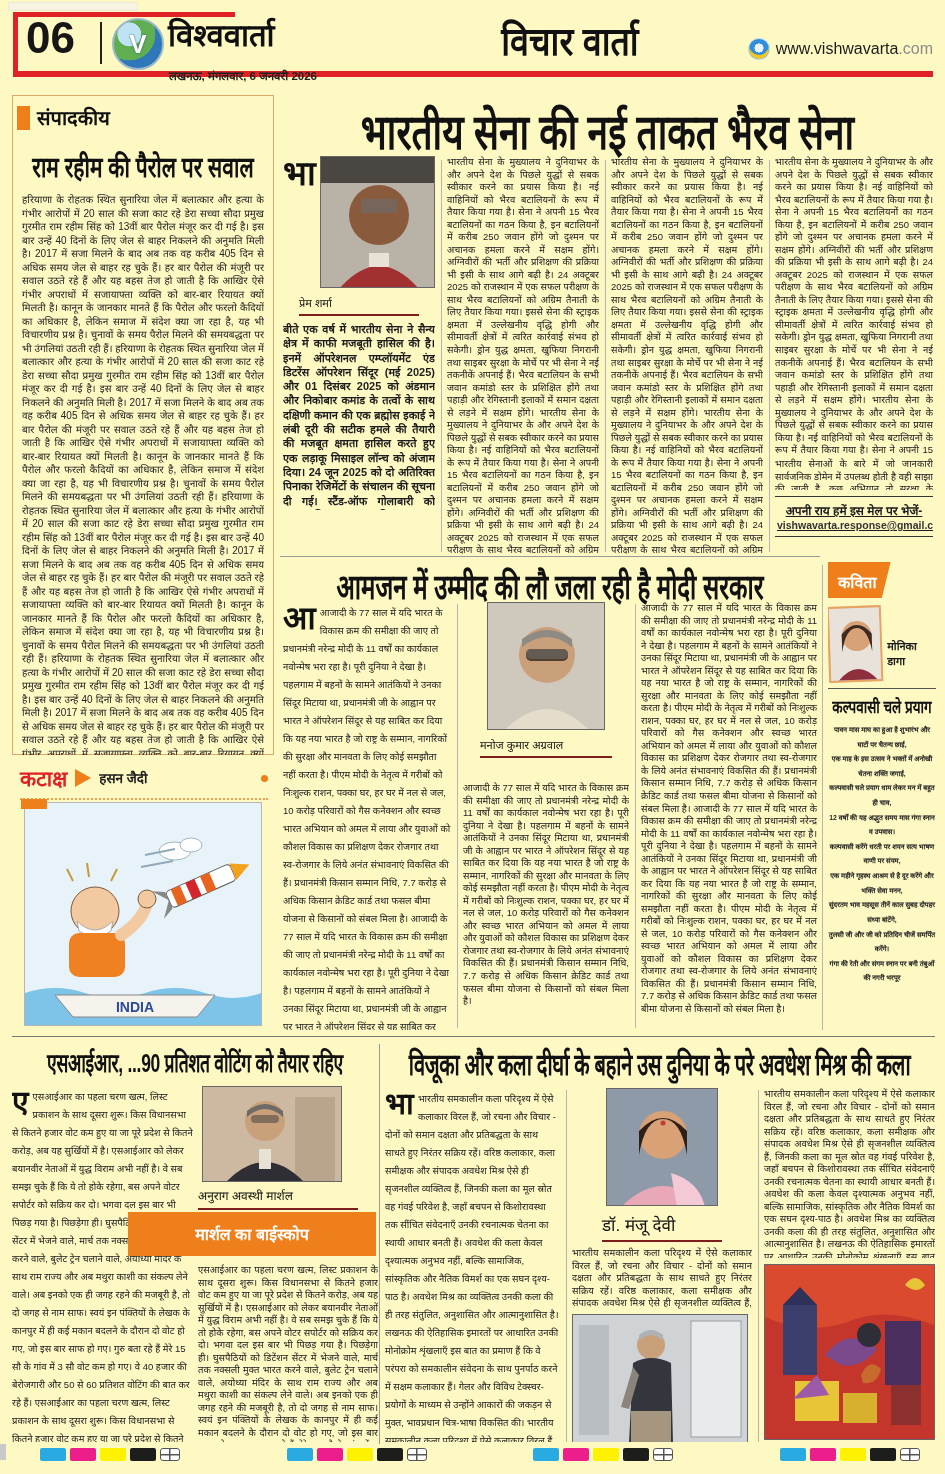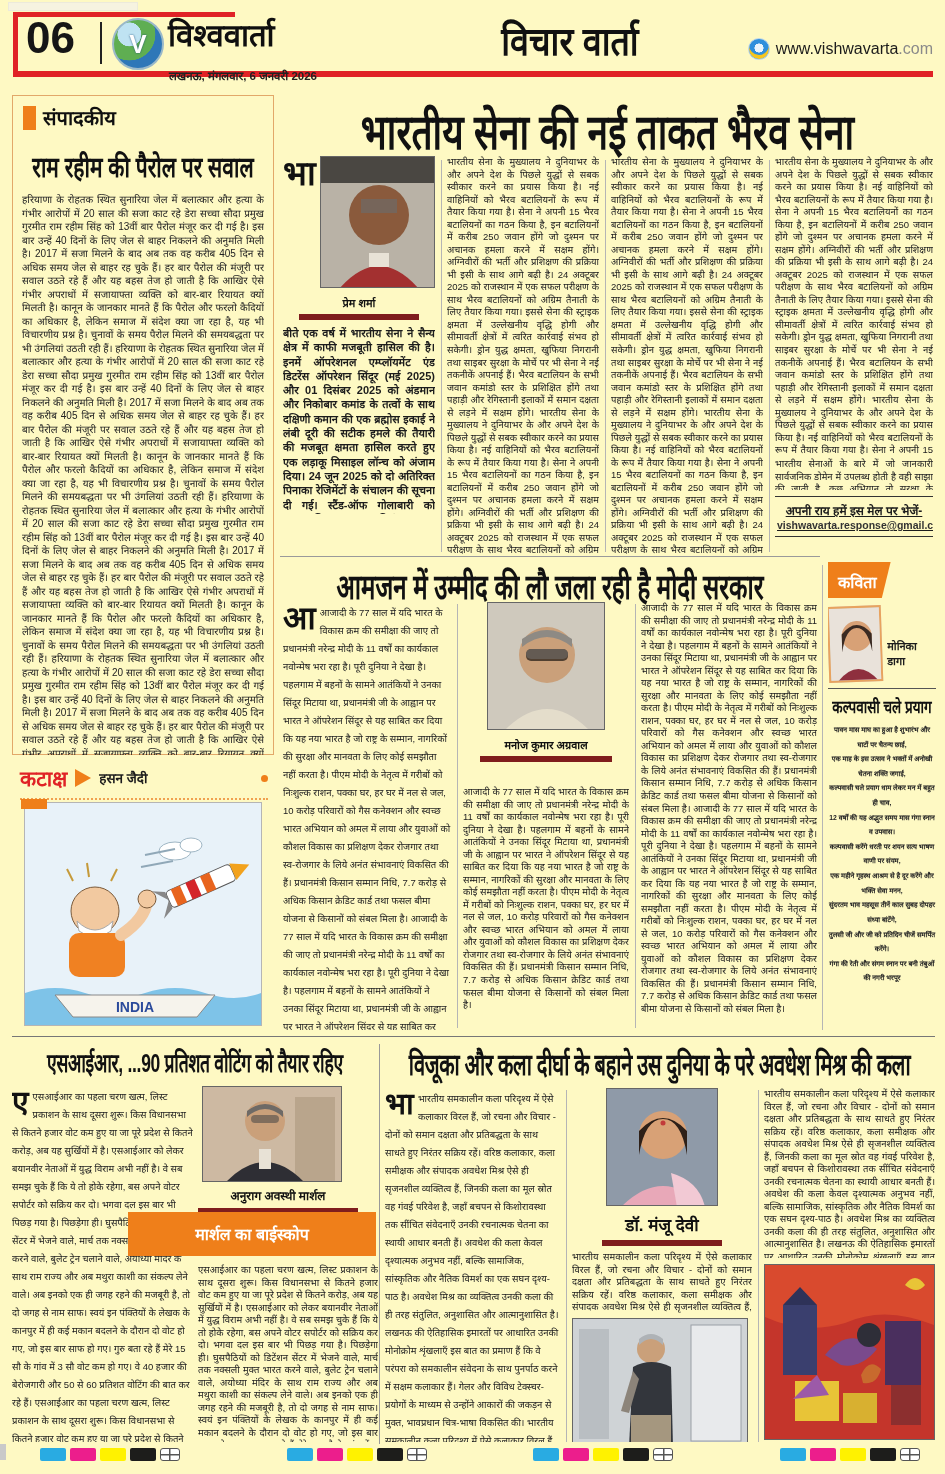--- a/index.html
+++ b/index.html
@@ -9,22 +9,22 @@
   .red{background:#e02226;}
   .hl{font-weight:700;color:#111;white-space:nowrap;overflow:hidden;text-align:center;
       transform-origin:top center;}
   .body-txt{font-size:9.5px;line-height:1.32;text-align:justify;color:#222;overflow:hidden;}
   .body-sm{font-size:10px;line-height:1.35;text-align:justify;color:#222;overflow:hidden;}
   .bold-lead{font-weight:700;font-size:11px;line-height:1.3;text-align:justify;overflow:hidden;}
   .drop{float:left;font-weight:700;font-size:30px;line-height:.9;padding:2px 4px 0 0;color:#111;}
   .colrule{width:1px;background:#b5b5b5;}
   .hrule{height:1px;background:#9a9a9a;}
   .photo{border:1px solid #666;box-sizing:border-box;overflow:hidden;background:#d8d3c8;}
-  .caption{font-weight:700;font-size:11px;text-align:center;color:#111;
-           border-bottom:6px solid #7f1d1d;padding:3px 0 4px;}
+  .caption{font-weight:400;font-size:11px;text-align:left;color:#111;
+           border-bottom:2px solid #7f1d1d;padding:3px 0 4px;}
   .sec-tag{display:flex;align-items:center;gap:7px;}
   .sec-square{width:13px;height:24px;background:#ef7f1a;}
   .sec-label{font-weight:700;font-size:20px;color:#101010;}
   .poem-line{font-size:6.8px;font-weight:700;text-align:center;line-height:2.15;color:#222;}
   .orange-box{background:#ef7f1a;color:#fff;font-weight:700;display:flex;
               align-items:center;justify-content:center;}
   .swatch{width:26px;height:13px;border-radius:2px;}
   .reg{width:20px;height:13px;border:1.5px solid #555;border-radius:3px;box-sizing:border-box;
        background:linear-gradient(#555,#555) 50% 0/1.5px 100% no-repeat,
                   linear-gradient(#555,#555) 0 50%/100% 1.5px no-repeat,#fff;}
@@ -60,21 +60,21 @@
   <div class="abs hl" style="left:420px;top:14px;width:300px;font-size:34px;transform:scaleY(1.15);">विचार वार्ता</div>
 
   <div class="abs" style="right:12px;top:38px;display:flex;align-items:center;gap:6px;">
     <span style="width:20px;height:20px;border-radius:50%;display:inline-block;
           background:radial-gradient(circle at 50% 45%, #eaf4fb 0 30%, #2f8fdc 31% 100%);
           box-shadow:inset 0 -4px 0 #f6c61d;border:1px solid #bcd6ea;"></span>
     <span style="font-size:16px;font-weight:400;color:#1b1b1b;"><span>www.vishwavarta</span><span style="color:#8a8a8a;">.com</span></span>
   </div>
 
   <div class="abs" style="left:12px;top:95px;width:262px;height:660px;border:1px solid #e2a869;box-sizing:border-box;">
-    <div class="sec-tag" style="margin:8px 0 0 10px;">
+    <div class="sec-tag" style="margin:8px 0 0 4px;">
       <span class="sec-square"></span>
       <span class="sec-label">संपादकीय</span>
     </div>
     <div class="hl" style="margin:16px 4px 2px;font-size:21px;transform:scaleY(1.35);">राम रहीम की पैरोल पर सवाल</div>
     <div class="body-sm" style="margin:18px 9px 0;height:562px;">हरियाणा के रोहतक स्थित सुनारिया जेल में बलात्कार और हत्या के गंभीर आरोपों में 20 साल की सजा काट रहे डेरा सच्चा सौदा प्रमुख गुरमीत राम रहीम सिंह को 13वीं बार पैरोल मंजूर कर दी गई है। इस बार उन्हें 40 दिनों के लिए जेल से बाहर निकलने की अनुमति मिली है। 2017 में सजा मिलने के बाद अब तक वह करीब 405 दिन से अधिक समय जेल से बाहर रह चुके हैं। हर बार पैरोल की मंजूरी पर सवाल उठते रहे हैं और यह बहस तेज हो जाती है कि आखिर ऐसे गंभीर अपराधों में सजायाफ्ता व्यक्ति को बार-बार रियायत क्यों मिलती है। कानून के जानकार मानते हैं कि पैरोल और फरलो कैदियों का अधिकार है, लेकिन समाज में संदेश क्या जा रहा है, यह भी विचारणीय प्रश्न है। चुनावों के समय पैरोल मिलने की समयबद्धता पर भी उंगलियां उठती रही हैं। हरियाणा के रोहतक स्थित सुनारिया जेल में बलात्कार और हत्या के गंभीर आरोपों में 20 साल की सजा काट रहे डेरा सच्चा सौदा प्रमुख गुरमीत राम रहीम सिंह को 13वीं बार पैरोल मंजूर कर दी गई है। इस बार उन्हें 40 दिनों के लिए जेल से बाहर निकलने की अनुमति मिली है। 2017 में सजा मिलने के बाद अब तक वह करीब 405 दिन से अधिक समय जेल से बाहर रह चुके हैं। हर बार पैरोल की मंजूरी पर सवाल उठते रहे हैं और यह बहस तेज हो जाती है कि आखिर ऐसे गंभीर अपराधों में सजायाफ्ता व्यक्ति को बार-बार रियायत क्यों मिलती है। कानून के जानकार मानते हैं कि पैरोल और फरलो कैदियों का अधिकार है, लेकिन समाज में संदेश क्या जा रहा है, यह भी विचारणीय प्रश्न है। चुनावों के समय पैरोल मिलने की समयबद्धता पर भी उंगलियां उठती रही हैं। हरियाणा के रोहतक स्थित सुनारिया जेल में बलात्कार और हत्या के गंभीर आरोपों में 20 साल की सजा काट रहे डेरा सच्चा सौदा प्रमुख गुरमीत राम रहीम सिंह को 13वीं बार पैरोल मंजूर कर दी गई है। इस बार उन्हें 40 दिनों के लिए जेल से बाहर निकलने की अनुमति मिली है। 2017 में सजा मिलने के बाद अब तक वह करीब 405 दिन से अधिक समय जेल से बाहर रह चुके हैं। हर बार पैरोल की मंजूरी पर सवाल उठते रहे हैं और यह बहस तेज हो जाती है कि आखिर ऐसे गंभीर अपराधों में सजायाफ्ता व्यक्ति को बार-बार रियायत क्यों मिलती है। कानून के जानकार मानते हैं कि पैरोल और फरलो कैदियों का अधिकार है, लेकिन समाज में संदेश क्या जा रहा है, यह भी विचारणीय प्रश्न है। चुनावों के समय पैरोल मिलने की समयबद्धता पर भी उंगलियां उठती रही हैं। हरियाणा के रोहतक स्थित सुनारिया जेल में बलात्कार और हत्या के गंभीर आरोपों में 20 साल की सजा काट रहे डेरा सच्चा सौदा प्रमुख गुरमीत राम रहीम सिंह को 13वीं बार पैरोल मंजूर कर दी गई है। इस बार उन्हें 40 दिनों के लिए जेल से बाहर निकलने की अनुमति मिली है। 2017 में सजा मिलने के बाद अब तक वह करीब 405 दिन से अधिक समय जेल से बाहर रह चुके हैं। हर बार पैरोल की मंजूरी पर सवाल उठते रहे हैं और यह बहस तेज हो जाती है कि आखिर ऐसे गंभीर अपराधों में सजायाफ्ता व्यक्ति को बार-बार रियायत क्यों मिलती है। कानून के जानकार मानते हैं कि पैरोल और फरलो कैदियों का अधिकार है, लेकिन समाज में संदेश क्या जा रहा है, यह भी विचारणीय प्रश्न है। चुनावों के समय पैरोल मिलने की समयबद्धता पर भी उंगलियां उठती रही हैं।</div>
   </div>
 
   <div class="abs hl" style="left:280px;top:96px;width:655px;font-size:37px;transform:scaleY(1.32);">भारतीय सेना की नई ताकत भैरव सेना</div>
 
   <div class="abs colrule" style="left:441px;top:160px;height:392px;"></div>

